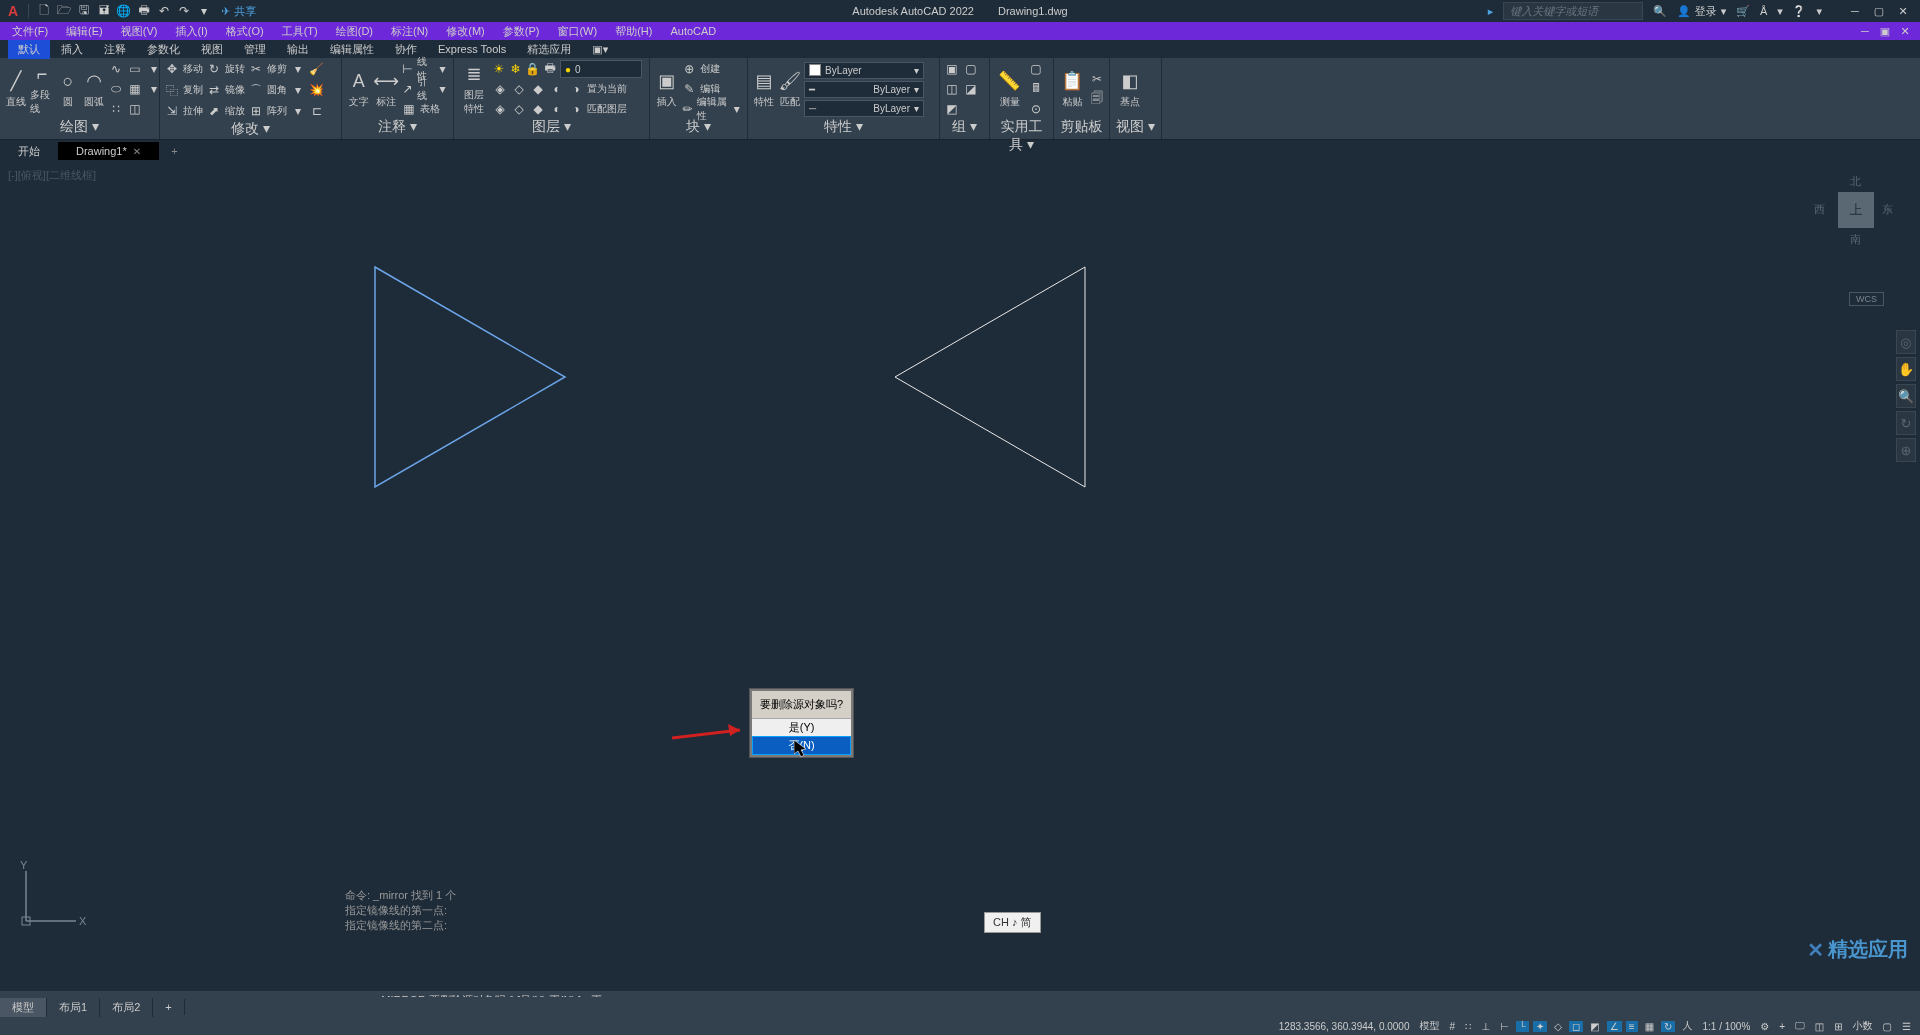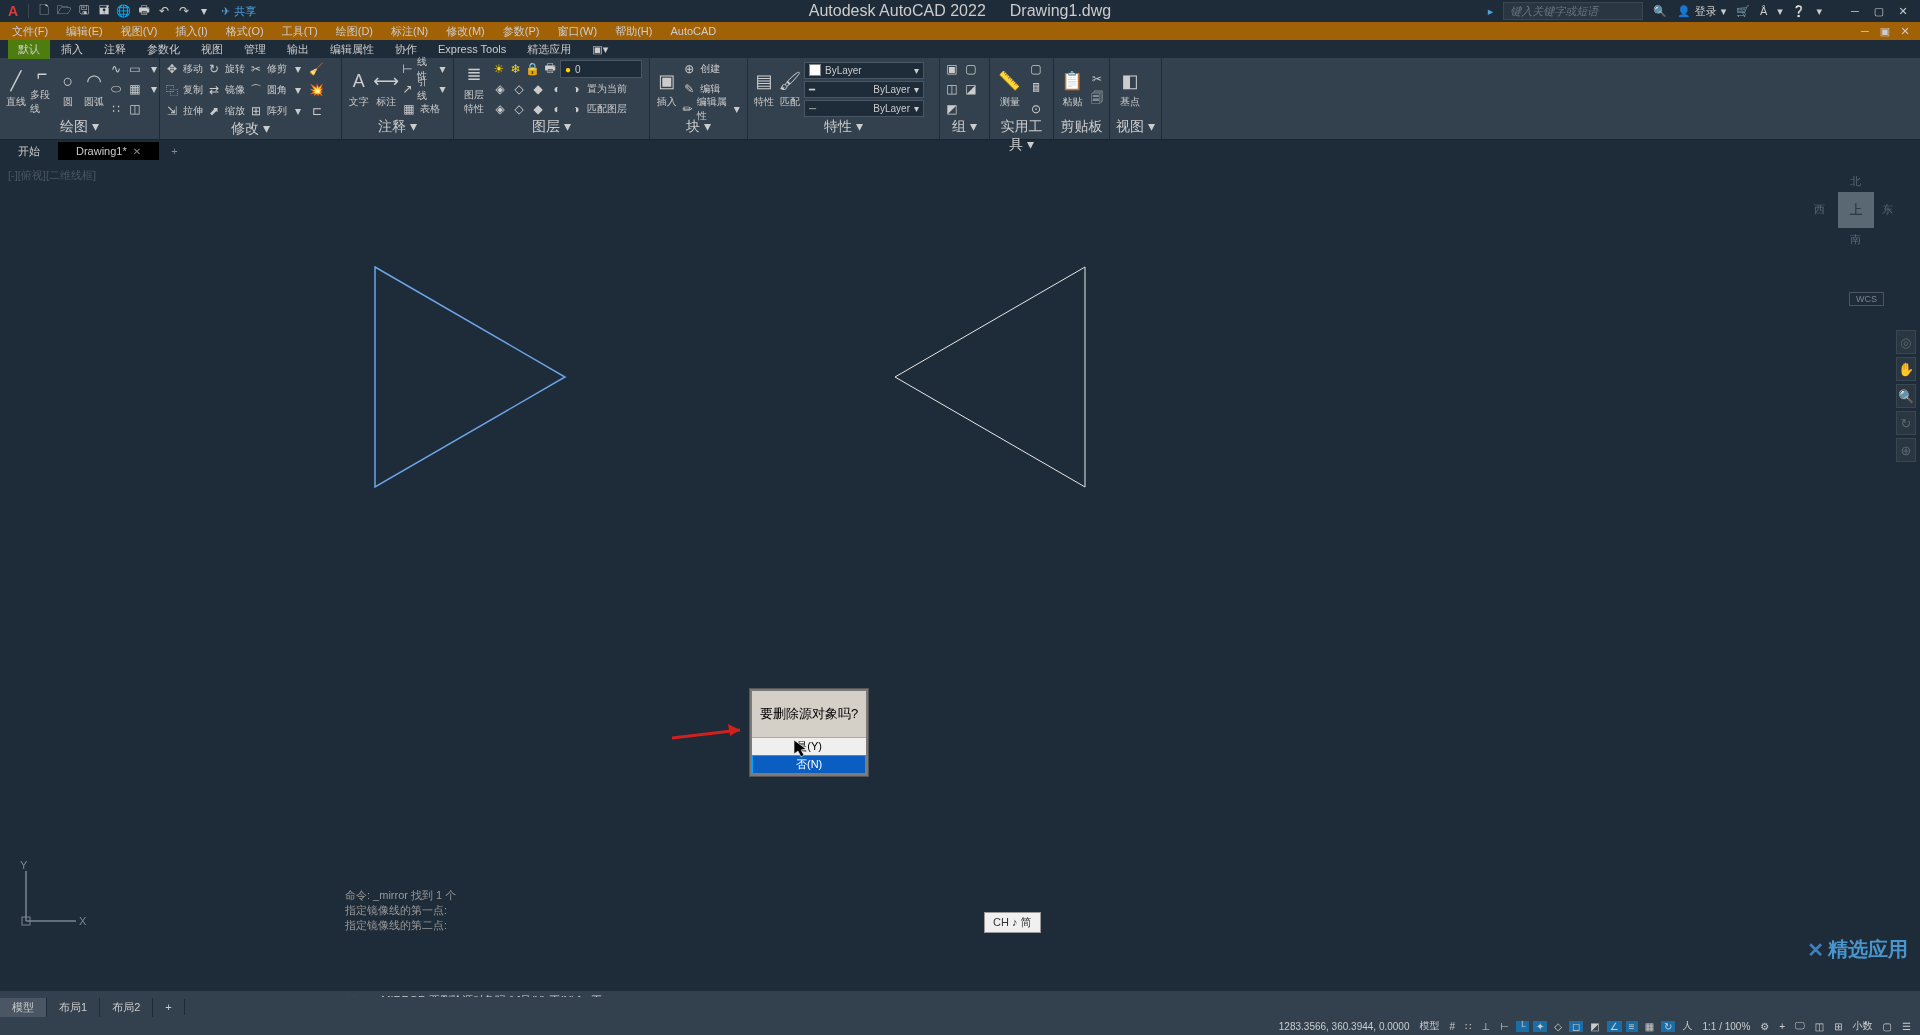--- a/index.html
+++ b/index.html
@@ -3,31 +3,31 @@
 <meta charset="utf-8">
 <style>
 *{margin:0;padding:0;box-sizing:border-box;font-family:"Microsoft YaHei",Arial,sans-serif;user-select:none}
 body{background:#1e2b38;color:#ccc;font-size:11px;overflow:hidden;width:1920px;height:1035px;position:relative}
 .titlebar{height:22px;background:#1e2b38;display:flex;align-items:center;position:relative}
 .app-logo{color:#d83b3b;font-weight:bold;font-size:14px;padding:0 8px}
 .qat{display:flex;align-items:center;gap:2px;margin-left:4px}
 .qat-btn{width:18px;height:18px;display:flex;align-items:center;justify-content:center;color:#ccc;font-size:12px}
 .qat-sep{width:1px;height:14px;background:#3a4651;margin:0 2px}
 .share-btn{color:#4ea2e0;margin-left:8px;display:flex;align-items:center;gap:4px}
-.title-center{position:absolute;left:50%;transform:translateX(-50%);display:flex;gap:24px;font-size:16px}
+.title-center{position:absolute;left:50%;transform:translateX(-50%);display:flex;gap:24px;font-size:11px}
 .title-right{position:absolute;right:8px;display:flex;align-items:center;gap:10px}
 .search-box{background:#2a3742;border:1px solid #3a4651;width:140px;height:18px;padding:0 6px;color:#6a7580;font-size:11px;font-style:italic;line-height:16px}
 .login{display:flex;align-items:center;gap:4px;color:#ccc}
 .win-controls{display:flex;gap:6px;margin-left:14px}
 .win-btn{width:18px;height:16px;display:flex;align-items:center;justify-content:center;color:#ccc;font-size:11px}
-.menubar{height:18px;background:#a16207;display:flex;align-items:center;padding-left:12px;gap:18px;font-size:11px;position:relative}
+.menubar{height:18px;background:#6d28d9;display:flex;align-items:center;padding-left:12px;gap:18px;font-size:11px;position:relative}
 .menubar-right{position:absolute;right:6px;display:flex;gap:2px}
 .ribbon-tabs{height:18px;background:#1e2b38;display:flex;align-items:center;padding-left:8px;gap:1px;font-size:11px}
 .rtab{padding:2px 10px;color:#ccc}
-.rtab.active{background:#4d7c0f}
+.rtab.active{background:#1d4ed8}
 .ribbon{height:82px;background:#33414e;display:flex;border-bottom:1px solid #1a232d}
 .panel{border-right:1px solid #1e2b38;display:flex;flex-direction:column;padding:2px 4px}
 .panel-body{flex:1;display:flex;align-items:center;gap:2px}
 .panel-title{text-align:center;font-size:14px;color:#ccc;padding-bottom:1px}
 .big-btn{display:flex;flex-direction:column;align-items:center;justify-content:center;width:32px;height:56px;gap:2px}
 .big-btn .ico{width:24px;height:24px;display:flex;align-items:center;justify-content:center;font-size:18px;color:#ccc}
 .big-btn .lbl{font-size:10px;color:#ccc}
 .small-grid{display:flex;flex-direction:column;gap:2px}
 .small-row{display:flex;align-items:center;gap:3px;height:18px}
 .sico{width:16px;height:16px;display:flex;align-items:center;justify-content:center;font-size:12px;color:#ccc}
@@ -43,21 +43,21 @@
 .canvas{position:absolute;left:0;top:162px;right:0;bottom:44px;background:#1e2b38}
 .viewport-label{position:absolute;left:8px;top:6px;font-size:11px;color:#4a5663}
 .viewcube{position:absolute;right:28px;top:12px;text-align:center}
 .viewcube .dir{color:#5a6873;font-size:11px;position:absolute}
 .vc-cube{width:36px;height:36px;background:#5a6873;display:flex;align-items:center;justify-content:center;color:#1e2b38;font-size:13px;margin:18px}
 .wcs{position:absolute;right:36px;top:130px;border:1px solid #4a5663;padding:1px 6px;font-size:9px;color:#7a8690}
 .navbar{position:absolute;right:4px;top:168px;width:20px;display:flex;flex-direction:column;gap:3px}
 .nav-btn{height:24px;background:#2a3742;border:1px solid #3a4651;display:flex;align-items:center;justify-content:center;color:#5a6873;font-size:13px}
 .ucs-icon{position:absolute;left:16px;bottom:60px}
 .prompt-box{position:absolute;left:750px;top:527px;background:#d4d0c8;border:2px solid #7a7a7a;font-size:11px;color:#000;box-shadow:0 0 0 1px #555}
-.prompt-title{padding:14px 8px;border-bottom:1px solid #aaa;font-size:13px}
+.prompt-title{padding:6px 8px;border-bottom:1px solid #aaa;font-size:11px}
 .prompt-opt{padding:1px 20px;text-align:center;background:#efefef;font-size:11px}
 .prompt-opt.sel{background:#0a5ec2;color:#fff;border:1px solid #08a0ff}
 .arrow{position:absolute;left:672px;top:562px}
 .ime-box{position:absolute;left:984px;top:750px;background:#f0f0f0;border:1px solid #999;padding:2px 8px;color:#333;font-size:11px}
 .cmdhistory{position:absolute;left:345px;bottom:58px;font-size:11px;color:#999;line-height:15px}
 .cmdline-bar{position:absolute;left:0;bottom:26px;right:0;height:18px;background:#33414e;display:flex;align-items:center;padding:0 6px;font-size:11px}
 .layout-tabs{position:absolute;left:0;bottom:18px;height:20px;display:flex;align-items:center;font-size:11px;background:#33414e;width:100%}
 .ltab{padding:2px 12px;color:#ccc;border-right:1px solid #1e2b38}
 .ltab.active{background:#4a5663}
 .statusbar{position:absolute;left:0;bottom:0;right:0;height:18px;background:#33414e;display:flex;align-items:center;justify-content:flex-end;padding:0 6px;font-size:10px;gap:4px}

